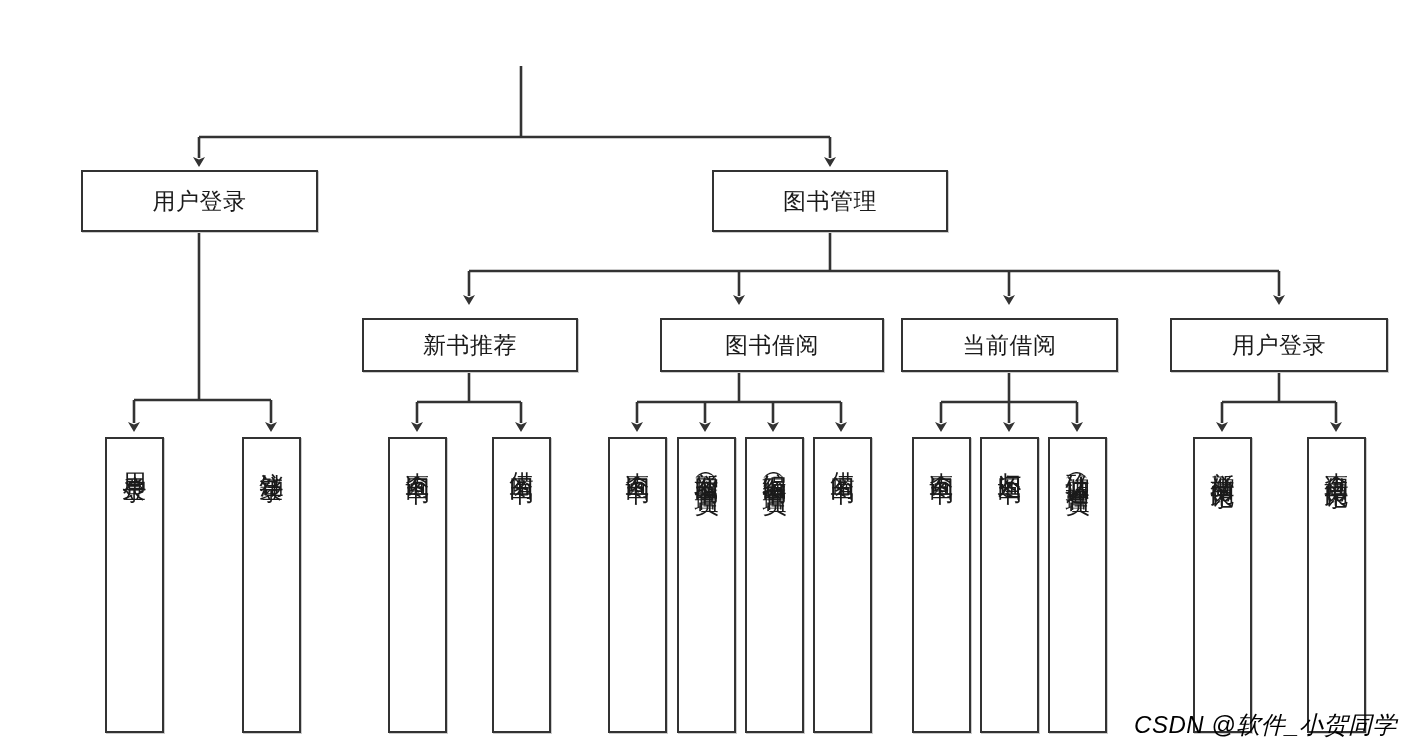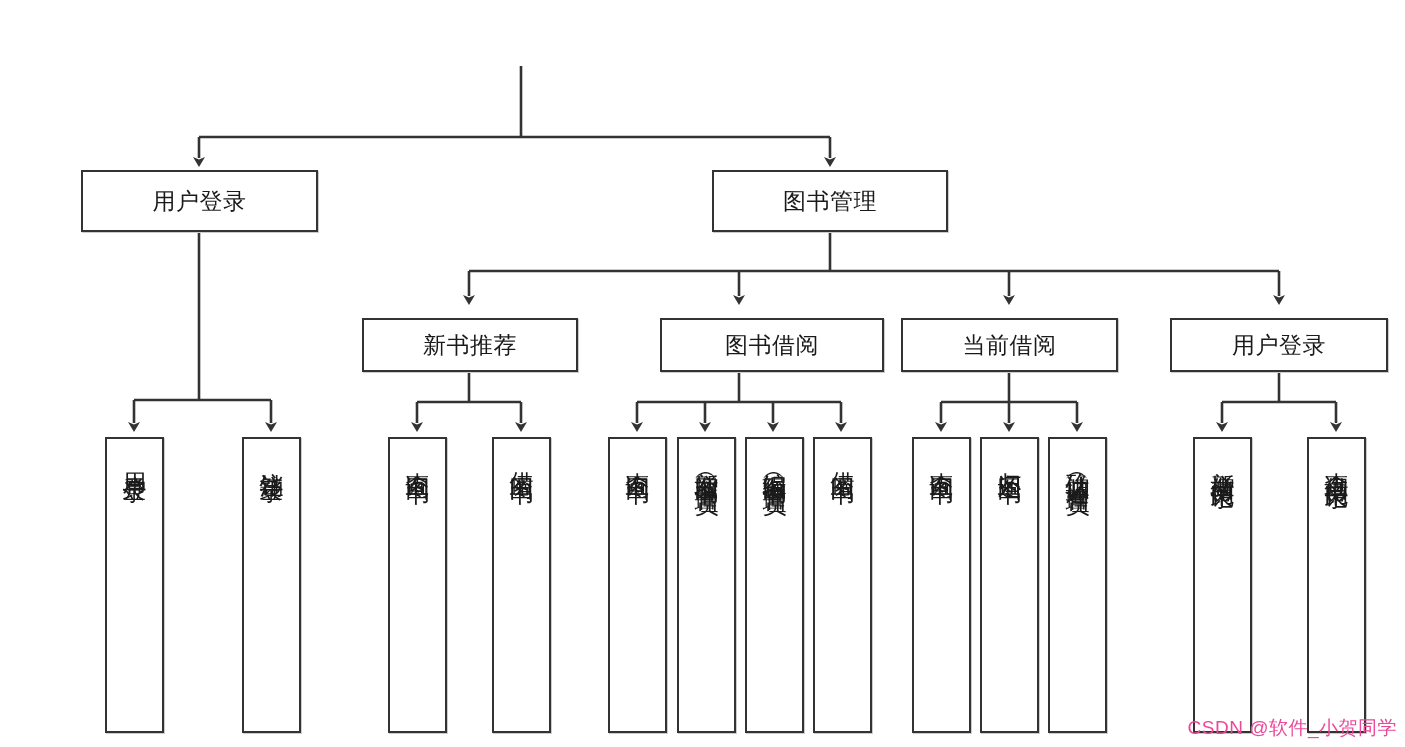--- a/index.html
+++ b/index.html
@@ -52,24 +52,25 @@
     font-size: 24px;
     line-height: 1.08;
     letter-spacing: 3px;
     white-space: nowrap;
     color: #1a1a1a;
   }
   .watermark {
     position: absolute;
     right: 8px;
     bottom: 6px;
-    font-size: 19px;
-    color: #ec4899;
+    font-size: 24px;
+    color: #000000;
     white-space: nowrap;
     letter-spacing: 0.5px;
+    font-style: italic;
   }
 </style>
 </head>
 <body>
 
 <div id="canvas">
 
   <svg id="edges" viewBox="0 0 1405 747" xmlns="http://www.w3.org/2000/svg">
     <defs>
       <marker id="arw" markerWidth="10" markerHeight="12" refX="1" refY="6" orient="auto" markerUnits="userSpaceOnUse">

